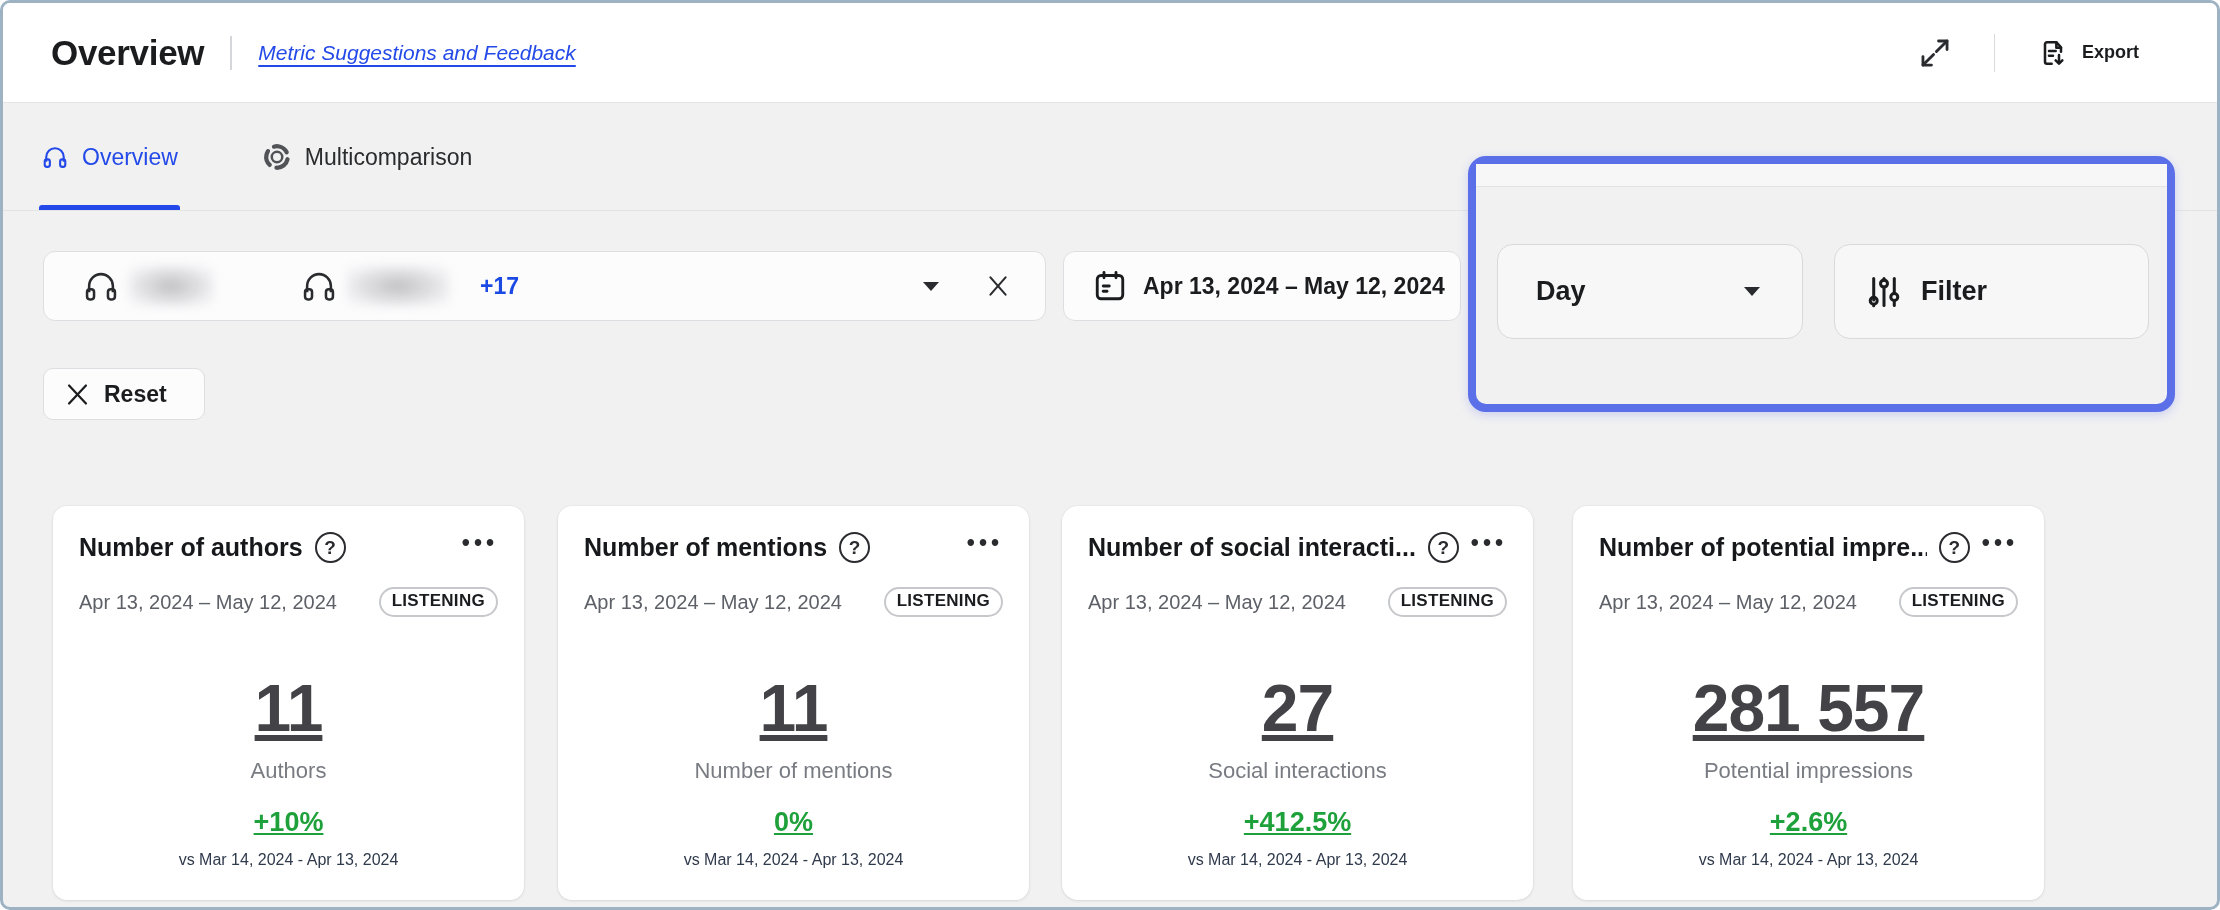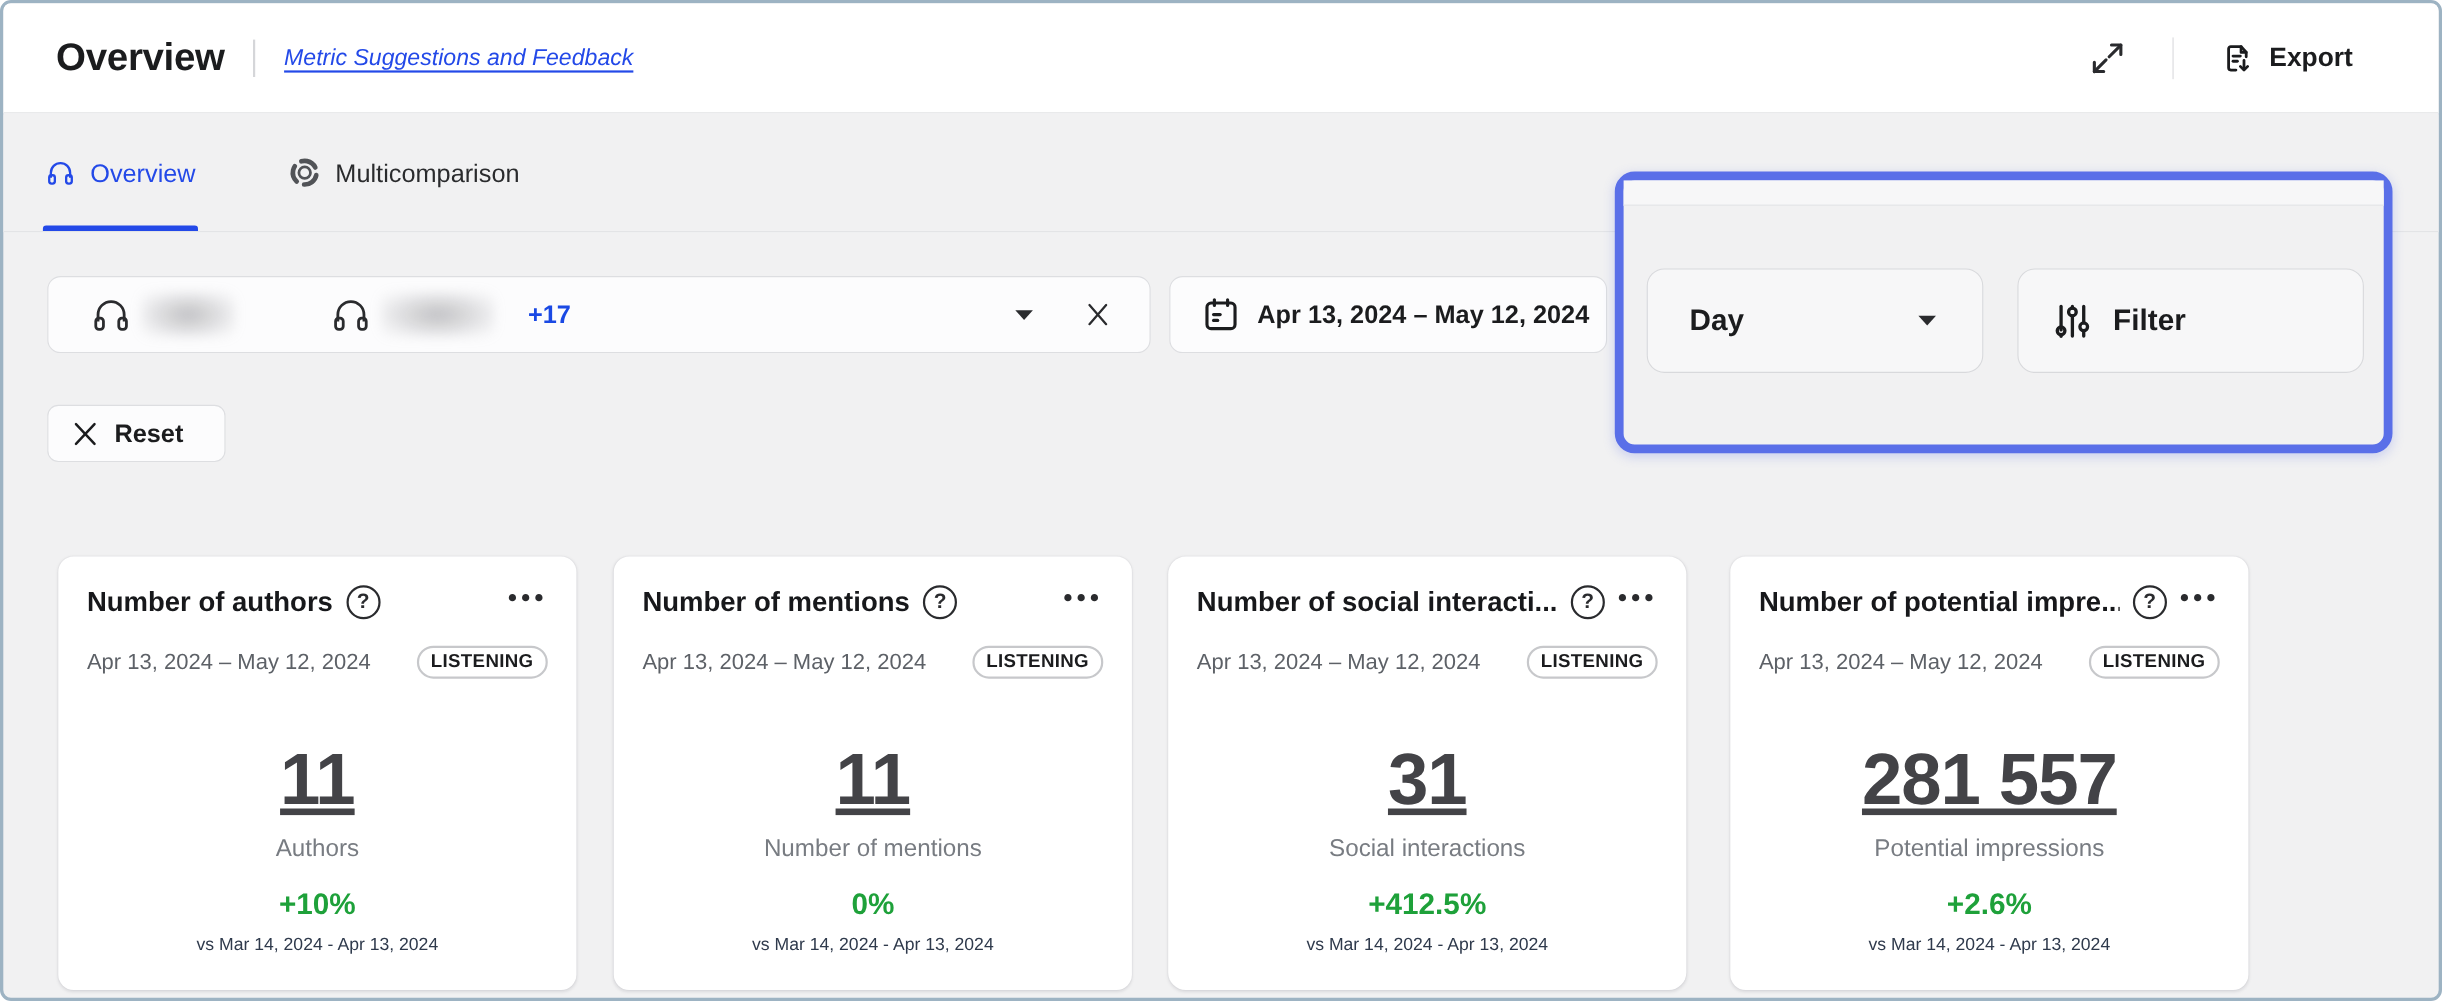--- a/index.html
+++ b/index.html
@@ -24,21 +24,21 @@
     background: #ffffff; border-bottom: 1px solid #e4e5e7;
     display: flex; align-items: center; padding: 0 78px 0 48px;
   }
   .page-title { font-size: 35px; font-weight: 700; color: #1b1c1e; letter-spacing: -0.3px; }
   .header-divider { width: 2px; height: 34px; background: #d5d6d9; margin: 0 26px; }
   .header-link { font-size: 21px; font-weight: 500; color: #2349e8; text-decoration: underline; text-underline-offset: 5px; cursor: pointer; font-style: italic; }
   .header-right { margin-left: auto; display: flex; align-items: center; }
   .icon-btn { display: flex; align-items: center; justify-content: center; cursor: pointer; background: none; border: none; }
   .v-divider { width: 1px; height: 38px; background: #d9dadd; margin: 0 42px; }
   .export-btn { display: flex; align-items: center; gap: 13px; background: none; border: none; cursor: pointer; }
-  .export-label { font-size: 24px; font-weight: 700; color: #1b1c1e; }
+  .export-label { font-size: 18px; font-weight: 700; color: #1b1c1e; }
 
   
   .tabbar {
     position: absolute; left: 0; top: 101px; width: 100%; height: 107px;
     background: #f1f1f2; border-bottom: 1px solid #e3e4e6;
     display: flex; align-items: stretch; padding-left: 36px;
   }
   .tab {
     position: relative; display: flex; align-items: center; gap: 13px;
     font-size: 23px; color: #2a2b2d; cursor: pointer; padding: 0 2px; margin-right: 80px;
@@ -127,21 +127,21 @@
   }
   .dots { margin-left: auto; font-size: 23px; letter-spacing: 4px; color: #2a2b2e; font-weight: 700; cursor: pointer; line-height: 1; padding-bottom: 8px; }
   .card-meta-row { display: flex; align-items: center; justify-content: space-between; margin-top: 24px; }
   .card-date { font-size: 20px; color: #5d6167; }
   .badge {
     border: 2px solid #c7c8cb; border-radius: 17px; padding: 2px 11px 4px;
     font-size: 17px; font-weight: 700; color: #1b1c1e; letter-spacing: 0.3px; white-space: nowrap;
   }
   .card-value { text-align: center; font-size: 66px; font-weight: 600; color: #434347; margin-top: 58px; line-height: 1; letter-spacing: -1px; text-decoration: underline; }
   .card-label { text-align: center; font-size: 22px; color: #787c82; margin-top: 17px; }
-  .card-delta { text-align: center; font-size: 27px; font-weight: 700; margin-top: 23px; }
+  .card-delta { text-align: center; font-size: 27px; font-weight: 700; margin-top: 23px; text-decoration: underline; }
   .card-compare { text-align: center; font-size: 16px; color: #2f3a4c; margin-top: 13px; }
 
   svg { display: block; }
 </style>
 </head>
 <body>
 
 <div class="screen">
 
   <div class="header">
@@ -308,21 +308,21 @@
   <div class="card card3">
     <div class="card-title-row">
       <span class="card-title">Number of social interacti...</span>
       <span class="qmark">?</span>
       <span class="dots">•••</span>
     </div>
     <div class="card-meta-row">
       <span class="card-date">Apr 13, 2024 – May 12, 2024</span>
       <span class="badge">LISTENING</span>
     </div>
-    <div class="card-value">31</div>
+    <div class="card-value">27</div>
     <div class="card-label">Social interactions</div>
     <div class="card-delta" style="color:#1ea13a">+412.5%</div>
     <div class="card-compare">vs Mar 14, 2024 - Apr 13, 2024</div>
   </div>
 
   <div class="card card4">
     <div class="card-title-row">
       <span class="card-title">Number of potential impre...</span>
       <span class="qmark">?</span>
       <span class="dots">•••</span>

